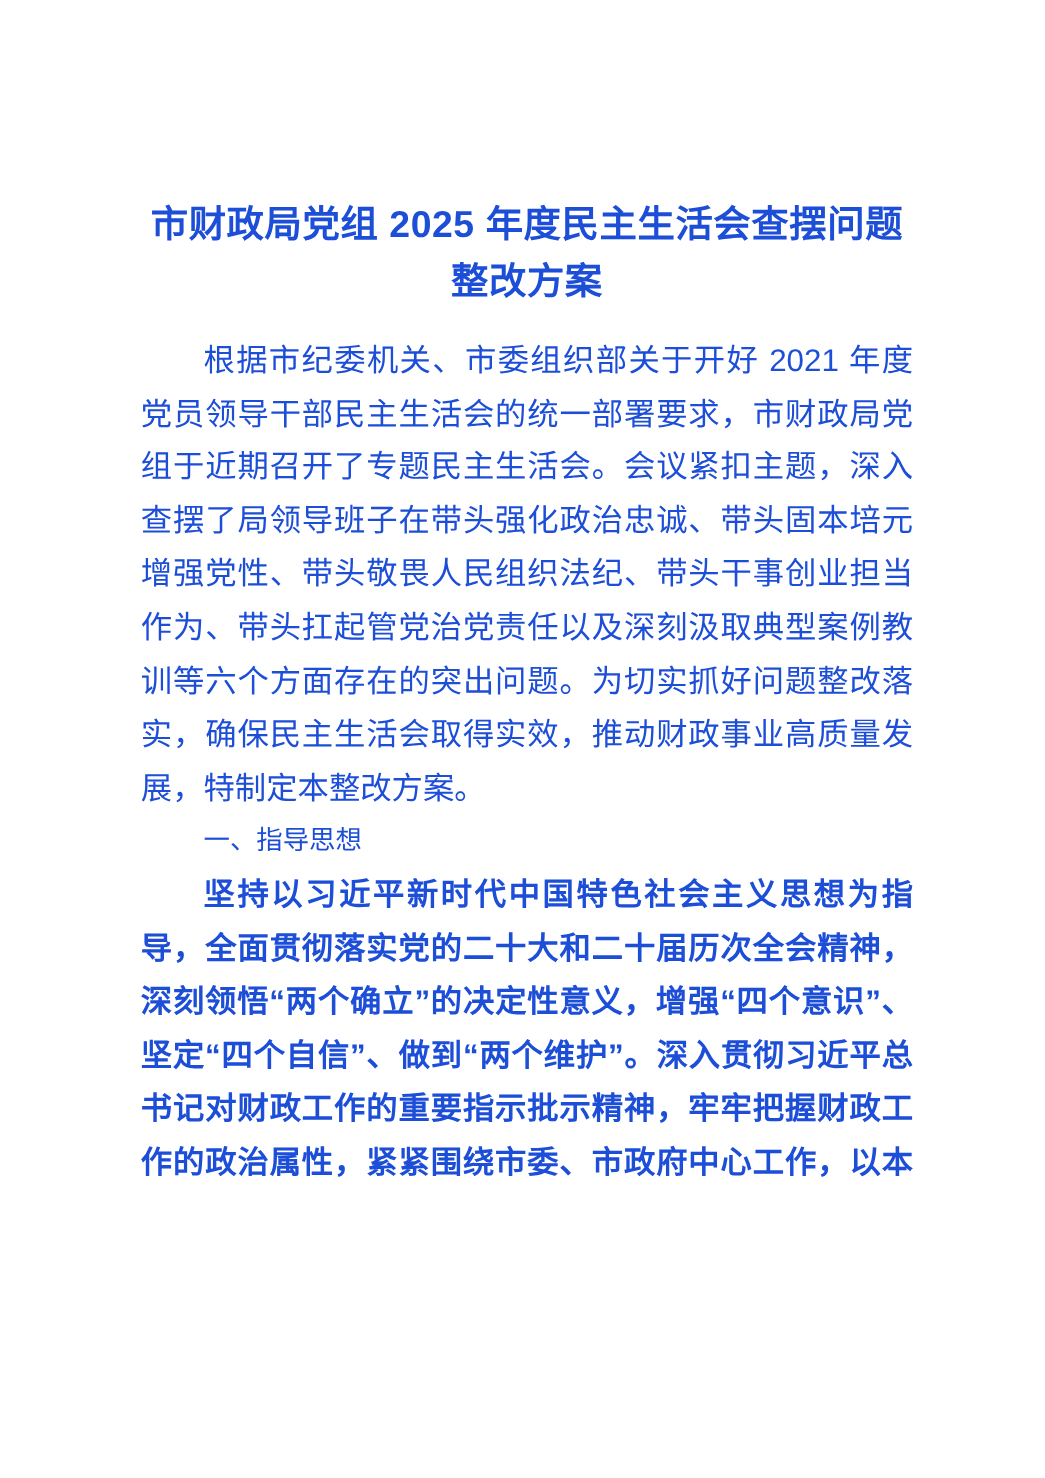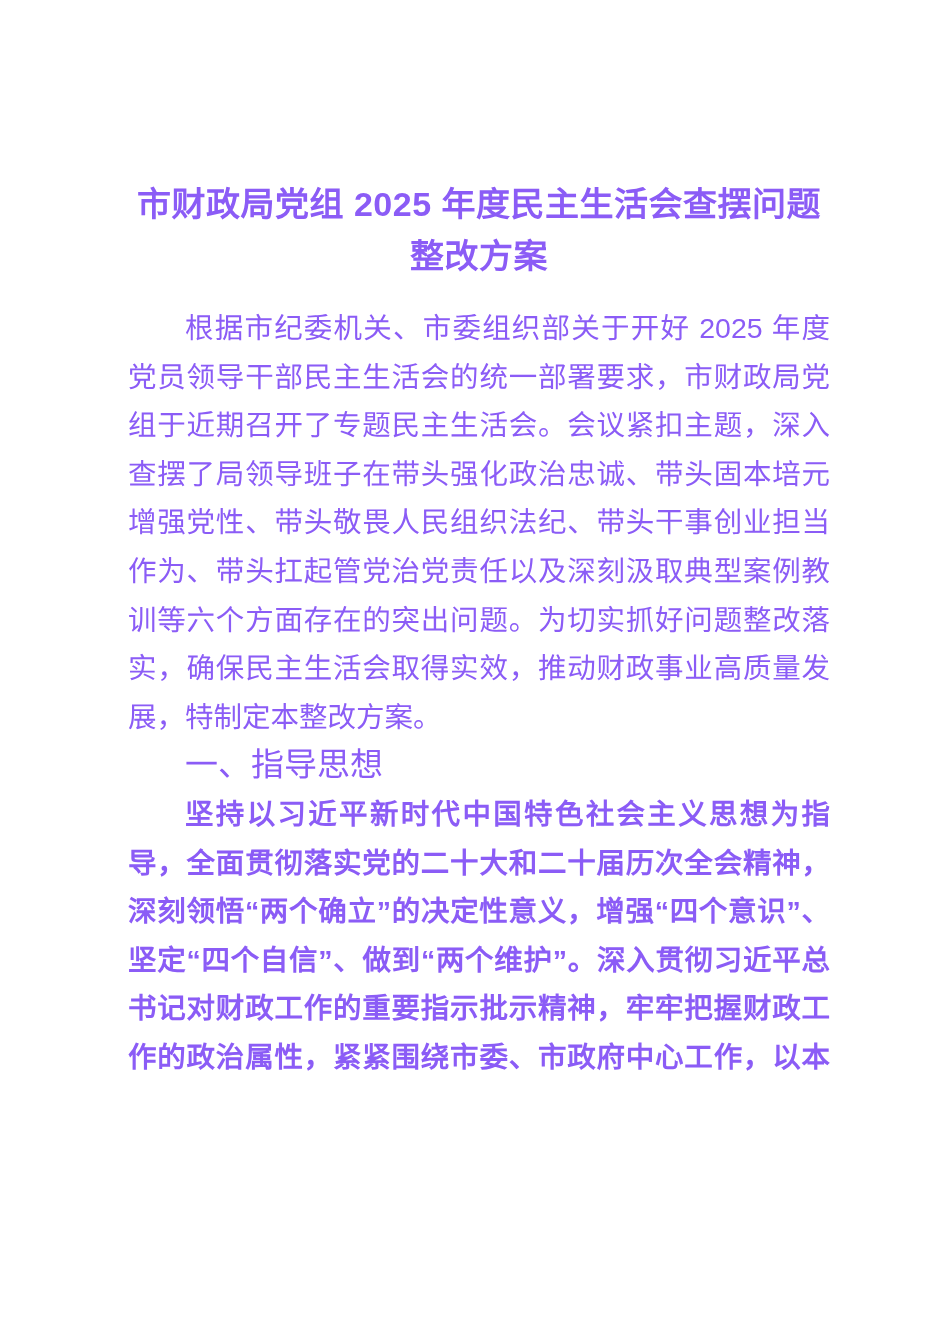--- a/index.html
+++ b/index.html
@@ -10,21 +10,21 @@
   }
 
   .page {
     position: relative;
     width: 950px;
     height: 1072px;
     background: #ffffff;
     overflow: hidden;
     box-sizing: border-box;
     font-family: "Liberation Sans", "DejaVu Sans", sans-serif;
-    color: #8b5cf6;
+    color: #1d4ed8;
     -webkit-font-smoothing: antialiased;
   }
 
   .content {
     position: absolute;
     left: 128px;
     top: 0;
     width: 702px;
   }
 
@@ -49,21 +49,21 @@
     margin: 0;
     text-align: justify;
     text-align-last: left;
     text-justify: inter-ideograph;
     text-indent: 57px;
     word-break: break-all;
     letter-spacing: 0px;
   }
 
   p.heading {
-    font-size: 33px;
+    font-size: 24px;
     line-height: 48.6px;
     margin: 0;
     text-align: left;
     text-indent: 57px;
     word-break: break-all;
   }
 
   
   p.truncated {
     text-align: justify;
@@ -74,21 +74,21 @@
 </head>
 <body>
 
 <div class="page">
   <div class="content">
 
     <h1 class="doc-title">市财政局党组 2025 年度民主生活会查摆问题整改方案</h1>
 
     <div class="body-block">
 
-      <p class="para">根据市纪委机关、市委组织部关于开好 2025 年度党员领导干部民主生活会的统一部署要求，市财政局党组于近期召开了专题民主生活会。会议紧扣主题，深入查摆了局领导班子在带头强化政治忠诚、带头固本培元增强党性、带头敬畏人民组织法纪、带头干事创业担当作为、带头扛起管党治党责任以及深刻汲取典型案例教训等六个方面存在的突出问题。为切实抓好问题整改落实，确保民主生活会取得实效，推动财政事业高质量发展，特制定本整改方案。</p>
+      <p class="para">根据市纪委机关、市委组织部关于开好 2021 年度党员领导干部民主生活会的统一部署要求，市财政局党组于近期召开了专题民主生活会。会议紧扣主题，深入查摆了局领导班子在带头强化政治忠诚、带头固本培元增强党性、带头敬畏人民组织法纪、带头干事创业担当作为、带头扛起管党治党责任以及深刻汲取典型案例教训等六个方面存在的突出问题。为切实抓好问题整改落实，确保民主生活会取得实效，推动财政事业高质量发展，特制定本整改方案。</p>
 
       <p class="heading">一、指导思想</p>
 
       <p class="para truncated">坚持以习近平新时代中国特色社会主义思想为指导，全面贯彻落实党的二十大和二十届历次全会精神，深刻领悟“两个确立”的决定性意义，增强“四个意识”、坚定“四个自信”、做到“两个维护”。深入贯彻习近平总书记对财政工作的重要指示批示精神，牢牢把握财政工作的政治属性，紧紧围绕市委、市政府中心工作，以本次民主生活会查摆问题整改为契机，坚持问题导向、目标导向、结果导向相统一，以刀刃向内的勇气和自我革命的精神，着力解决领导班子和党员领导干</p>
 
     </div>
   </div>
 </div>
 
 </body></html>

